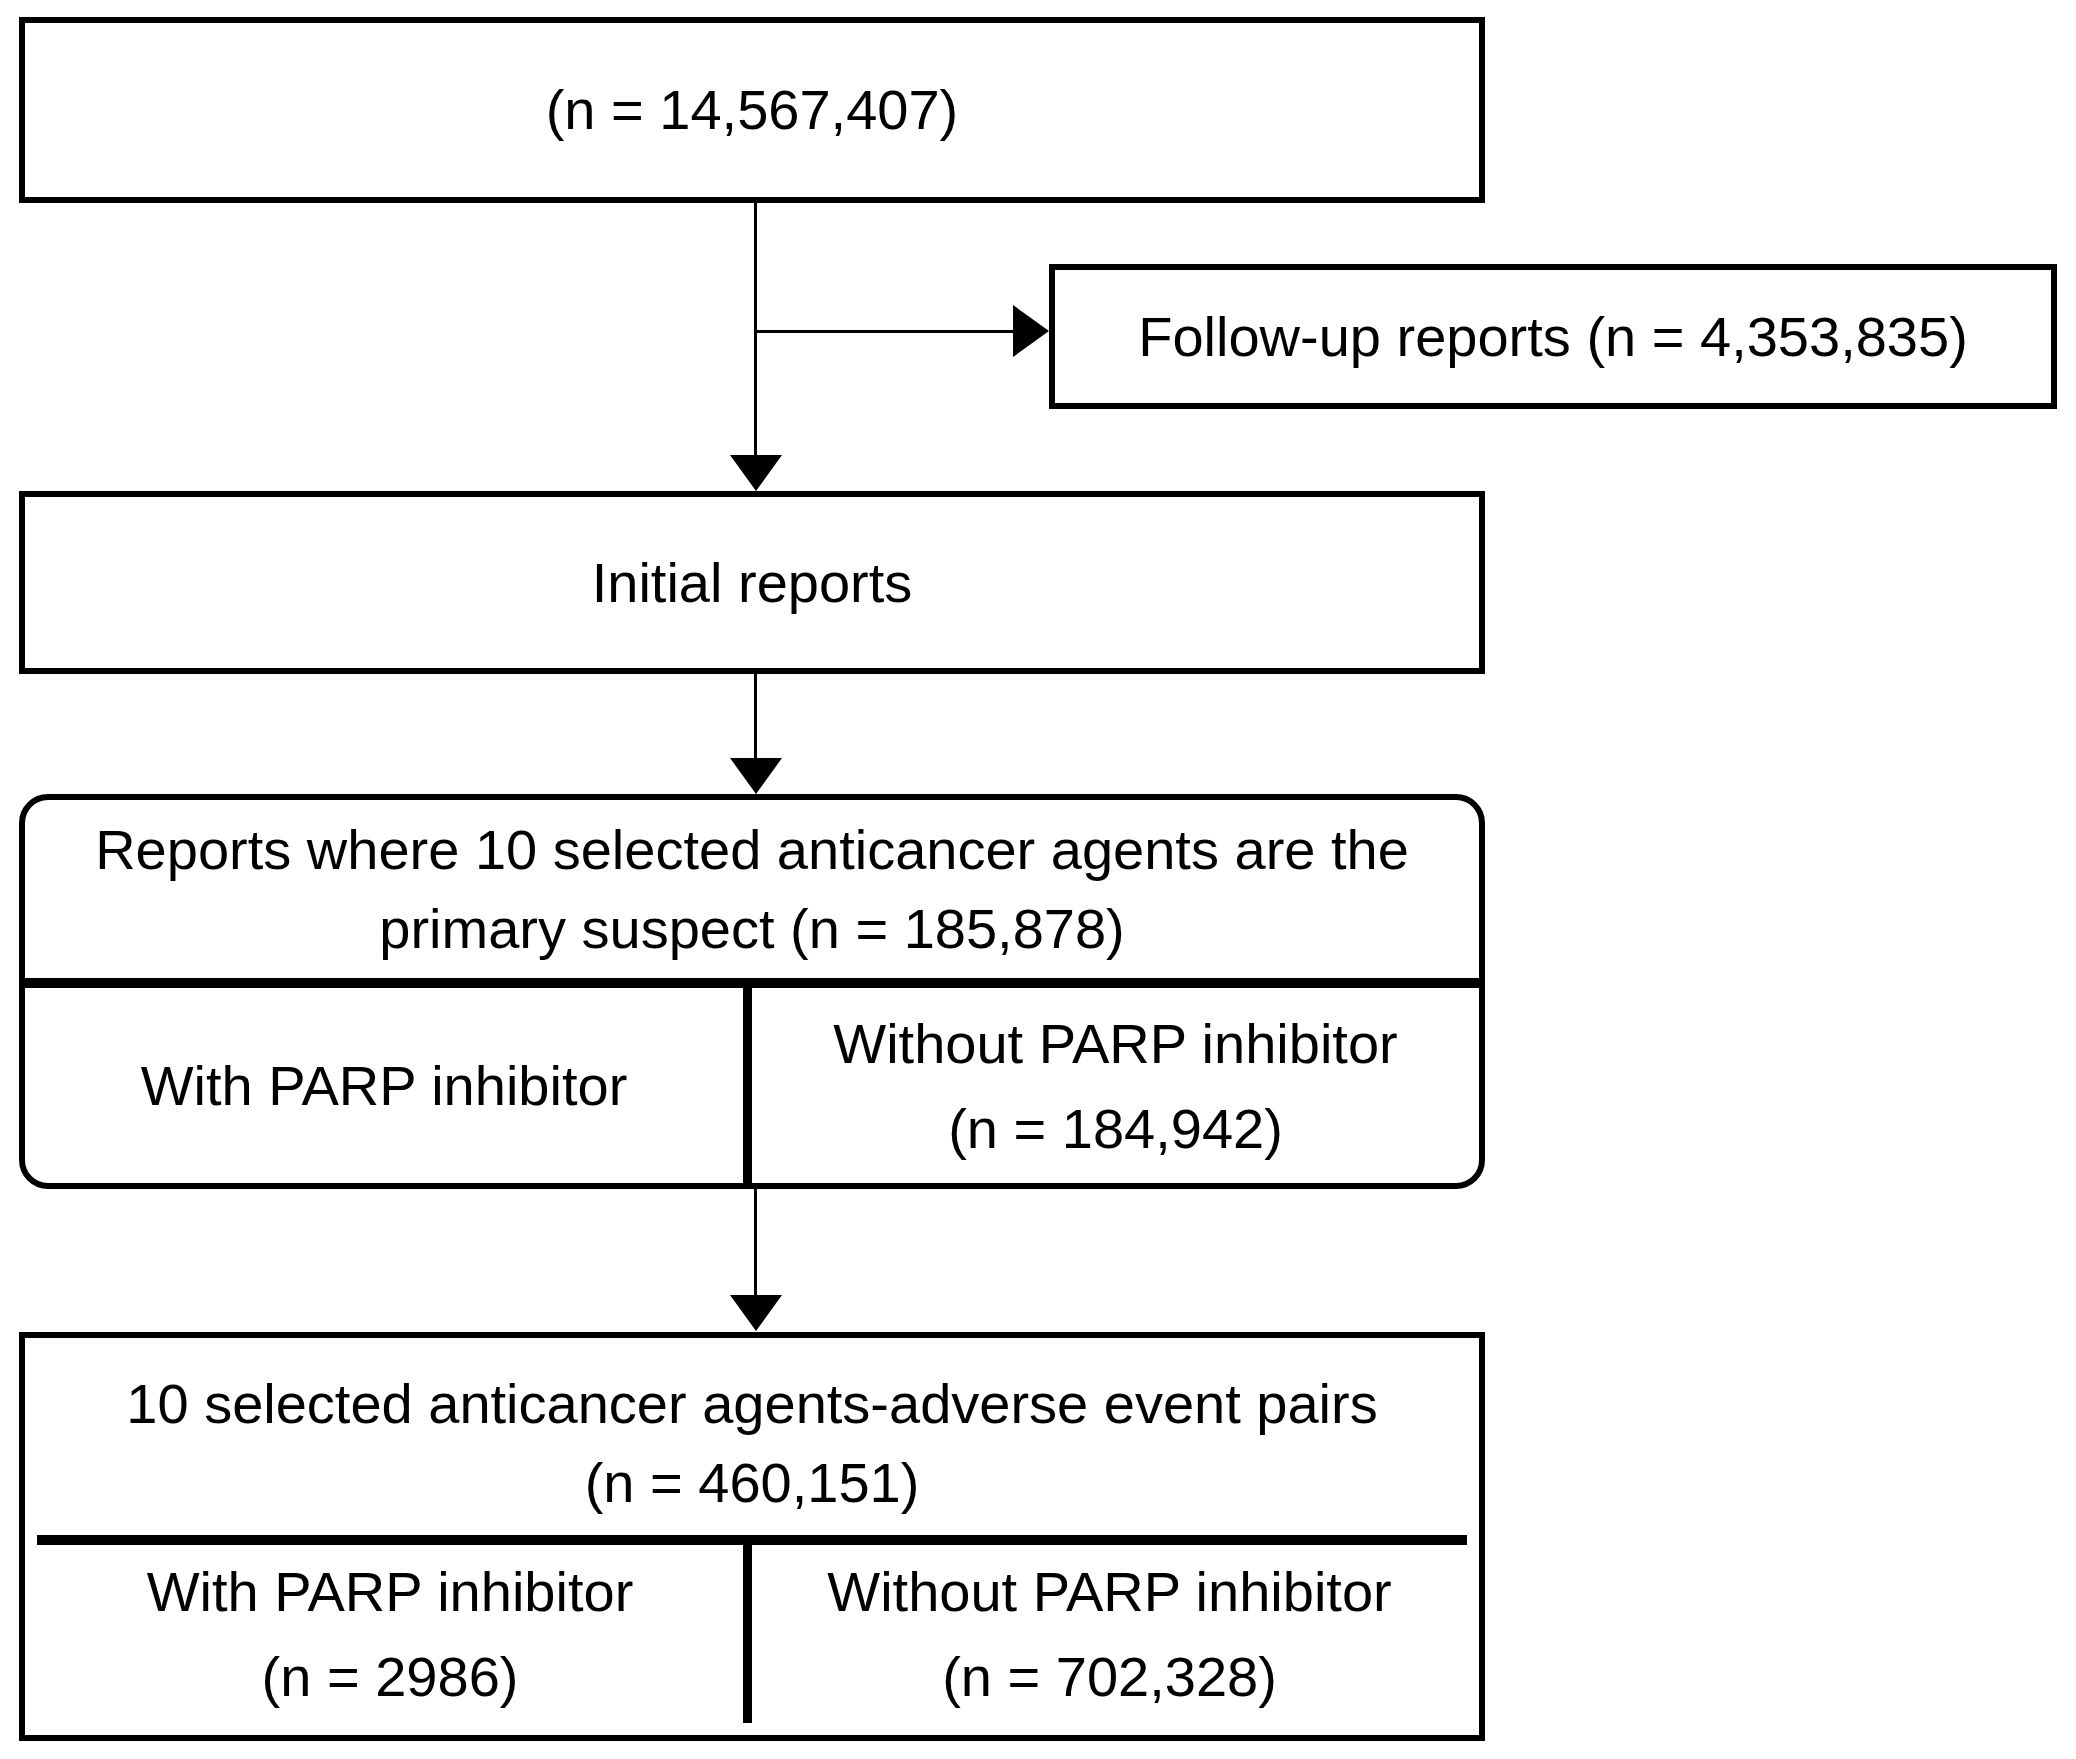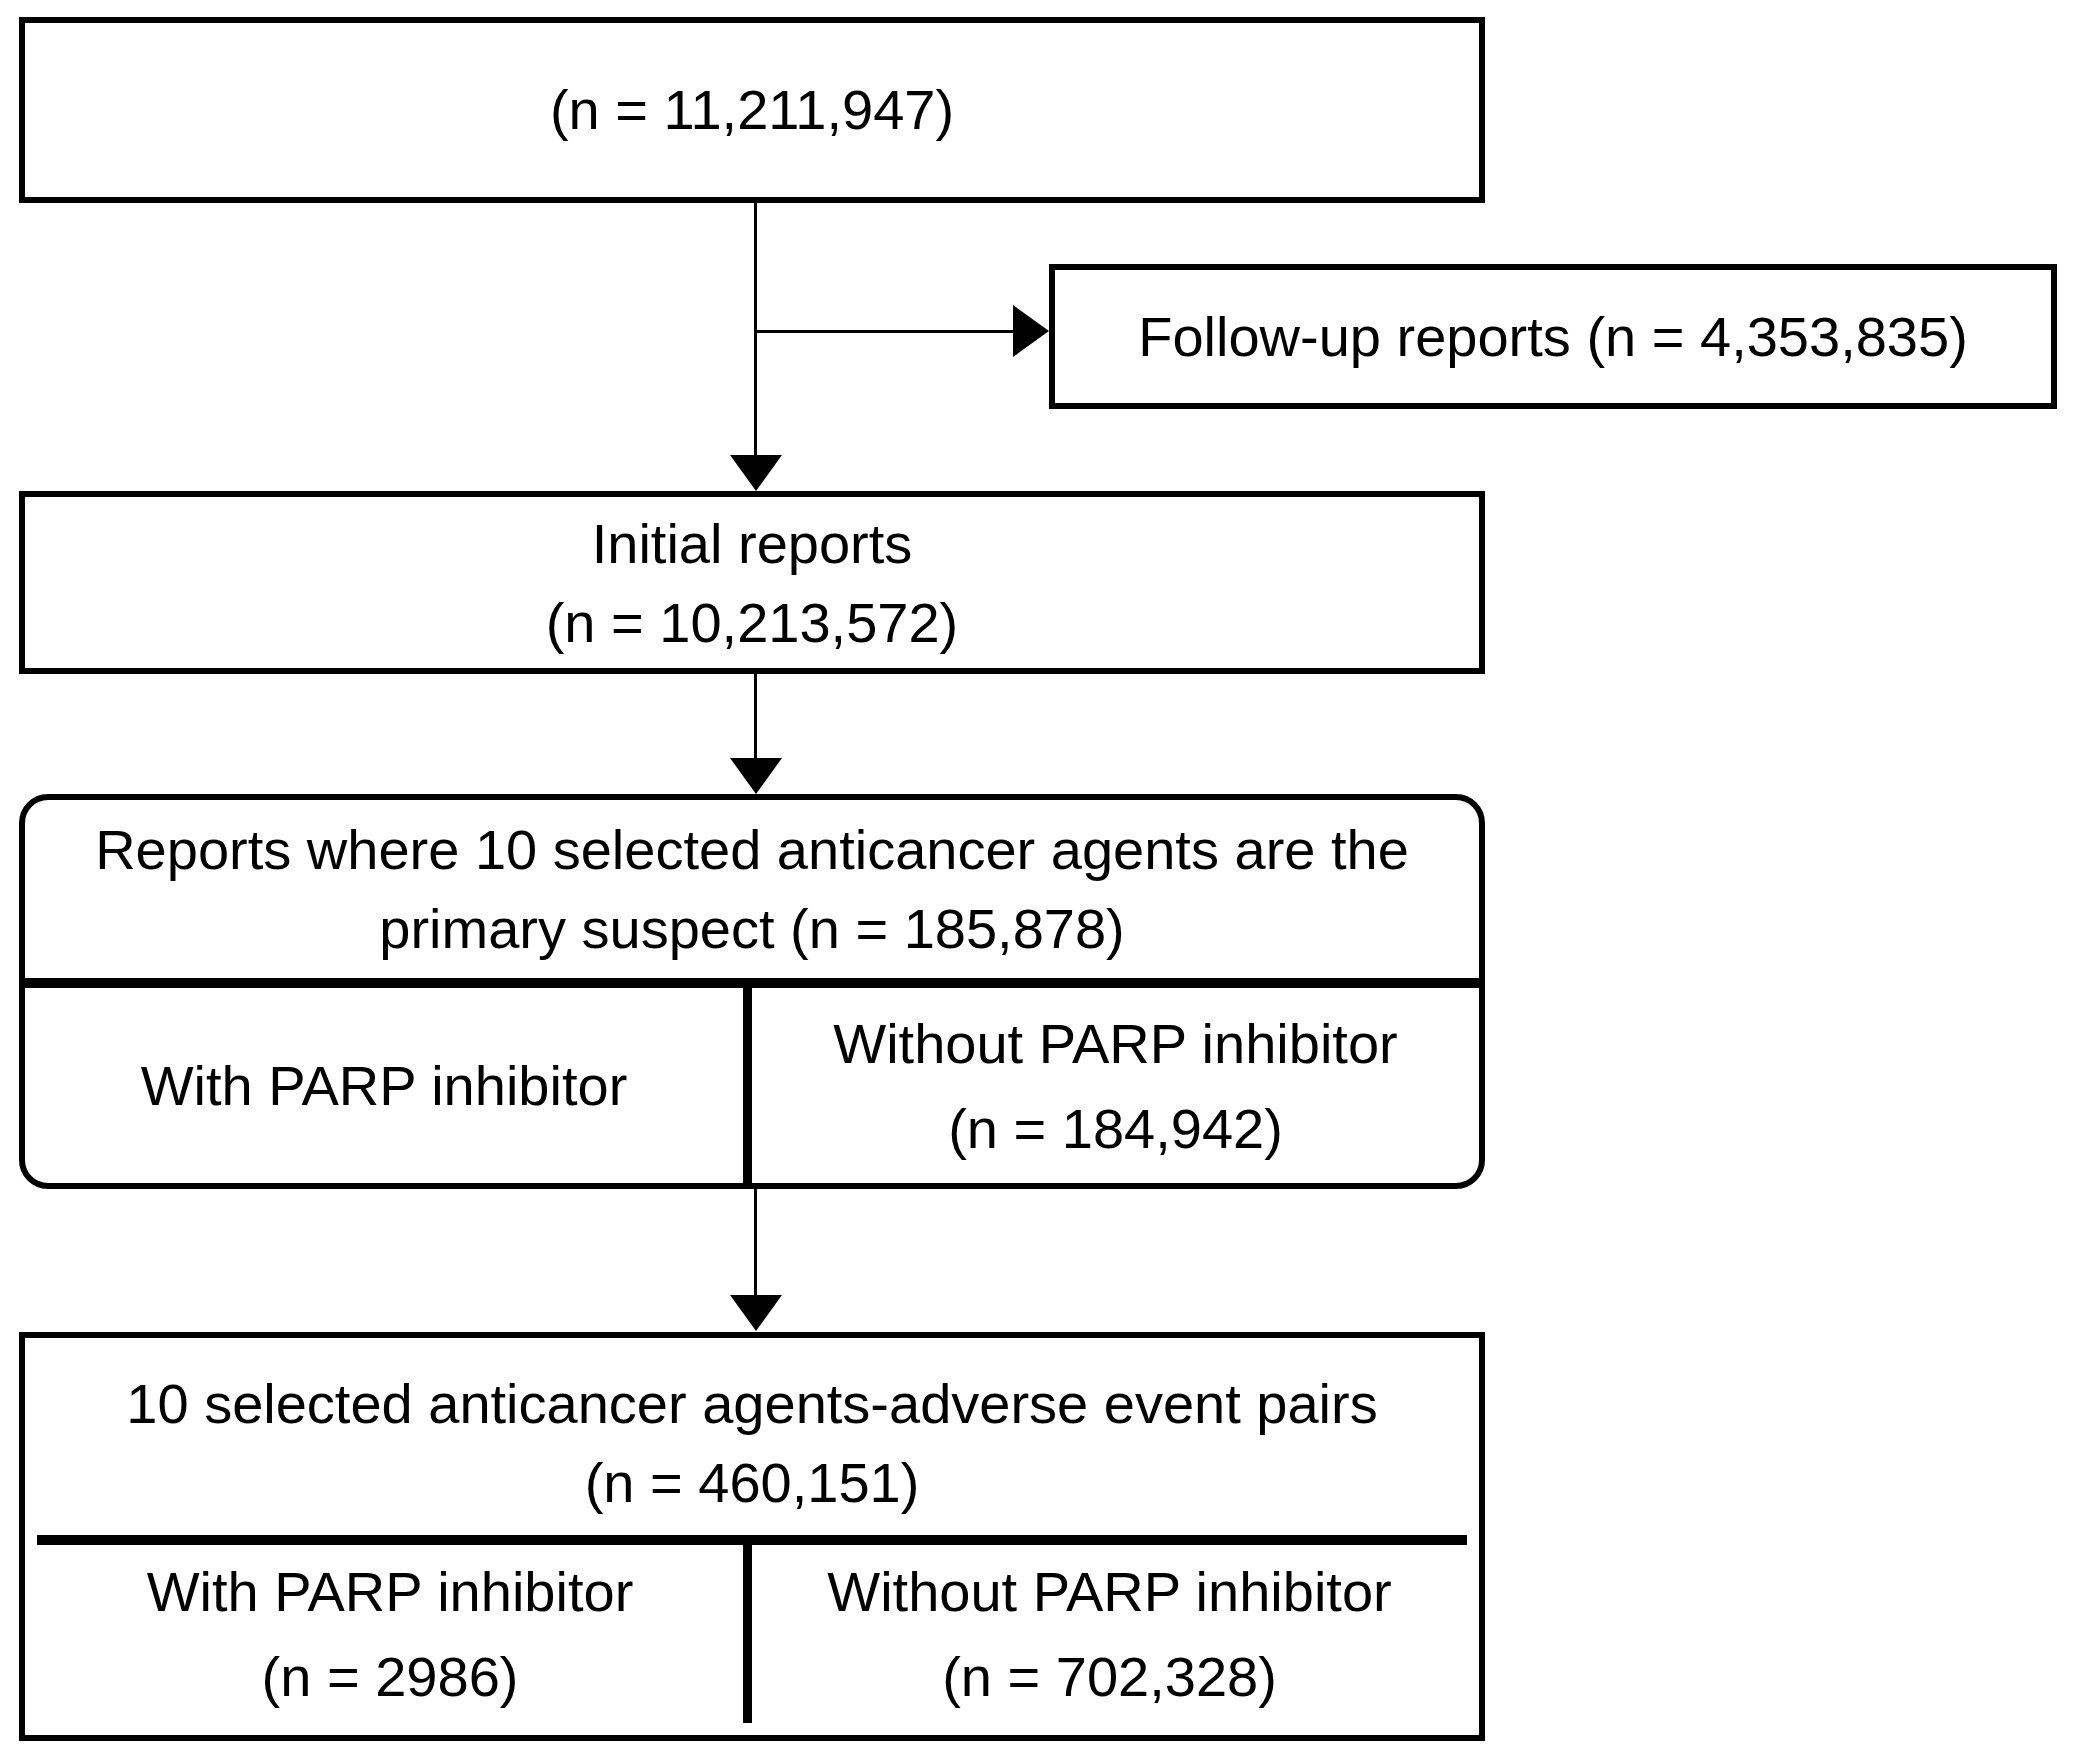--- a/index.html
+++ b/index.html
@@ -99,35 +99,34 @@
   .arrow-down-2 { left: 730px; top: 758px; }
   .arrow-down-3 { left: 730px; top: 1295px; }
   .arrow-right-1 { left: 1013px; top: 305px; }
 </style>
 </head>
 <body>
 
 <div class="canvas">
 
   <div class="box box-faers">
-    <div class="box-line">(n = 11,211,947)</div>
+    <div class="box-line">(n = 14,567,407)</div>
   </div>
 
   <div class="connector vline vline-1"></div>
   <div class="connector hline hline-branch"></div>
   <div class="arrow-right arrow-right-1"></div>
   <div class="arrow-down arrow-down-1"></div>
 
   <div class="box box-followup">
     <div class="box-line">Follow-up reports (n = 4,353,835)</div>
   </div>
 
   <div class="box box-initial">
     <div class="box-line">Initial reports</div>
-    <div class="box-line">(n = 10,213,572)</div>
   </div>
 
   <div class="connector vline vline-2"></div>
   <div class="arrow-down arrow-down-2"></div>
 
   <div class="box box-group3">
     <div class="group-title">
       <div class="box-line wrapline">Reports where 10 selected anticancer agents are the</div>
       <div class="box-line wrapline">primary suspect (n = 185,878)</div>
     </div>

